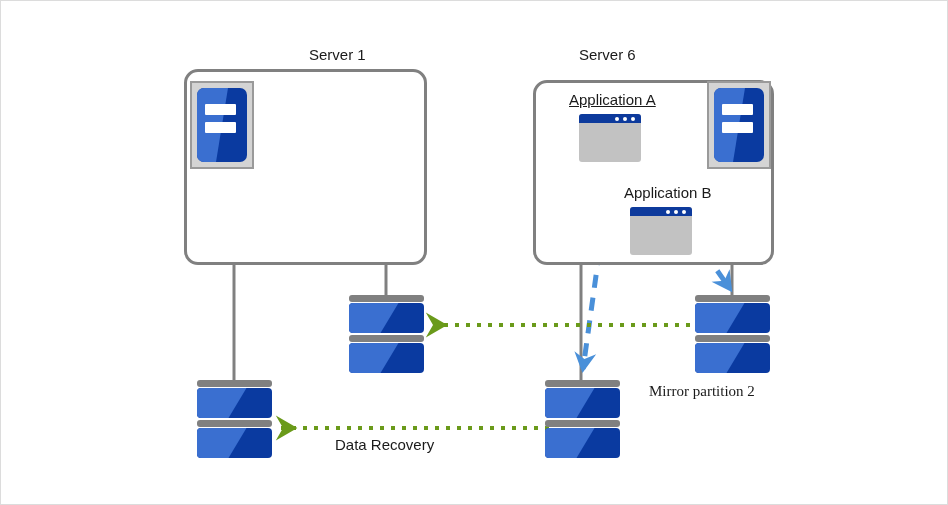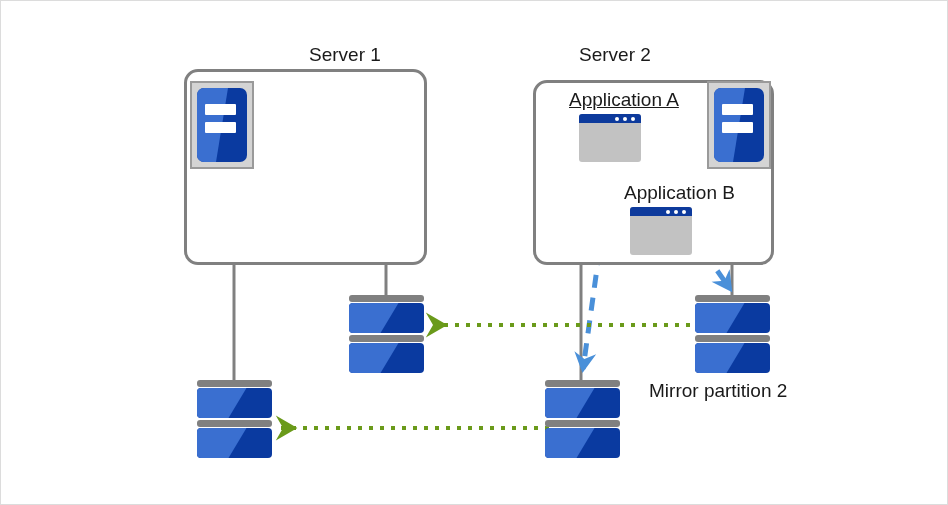--- a/index.html
+++ b/index.html
@@ -22,21 +22,21 @@
   #svg-layer {
     position: absolute;
     left: 0;
     top: 0;
     width: 948px;
     height: 505px;
   }
   .lbl {
     position: absolute;
     color: #1a1a1a;
-    font-size: 19px;
+    font-size: 15px;
     line-height: 22px;
     white-space: pre;
     font-family: "Liberation Sans", sans-serif;
   }
   
   .server-box {
     position: absolute;
     border: 3px solid #808080;
     border-radius: 14px;
     background: #ffffff;
@@ -165,21 +165,21 @@
 
   <div class="server-box" style="left:183px; top:68px; width:243px; height:196px;"></div>
 
   <div class="server-icon" style="left:189px; top:80px; width:64px; height:88px;">
     <div class="chassis">
       <div class="bar b1"></div>
       <div class="bar b2"></div>
     </div>
   </div>
 
-  <div class="lbl" style="left:578px; top:43px;">Server 2</div>
+  <div class="lbl" style="left:578px; top:43px;">Server 6</div>
 
   <div class="server-box" style="left:532px; top:79px; width:241px; height:185px;"></div>
 
   <div class="server-icon" style="left:706px; top:80px; width:64px; height:88px;">
     <div class="chassis">
       <div class="bar b1"></div>
       <div class="bar b2"></div>
     </div>
   </div>
 
@@ -221,16 +221,17 @@
     <div class="cap"></div>
     <div class="platter"></div>
   </div>
 
   <div class="disk" style="left:694px; top:294px; width:75px;">
     <div class="cap"></div>
     <div class="platter"></div>
     <div class="cap"></div>
     <div class="platter"></div>
   </div>
-  <div class="lbl" style="left:648px; top:379px;">Mirror partition 2</div>
-
+  <div class="lbl" style="left:648px; top:379px;font-family:Liberation Serif, serif;">Mirror partition 2</div>
+
+  <div class="lbl" style="left:334px; top:433px;">Data Recovery</div>
 
 </div>
 
 </body></html>

